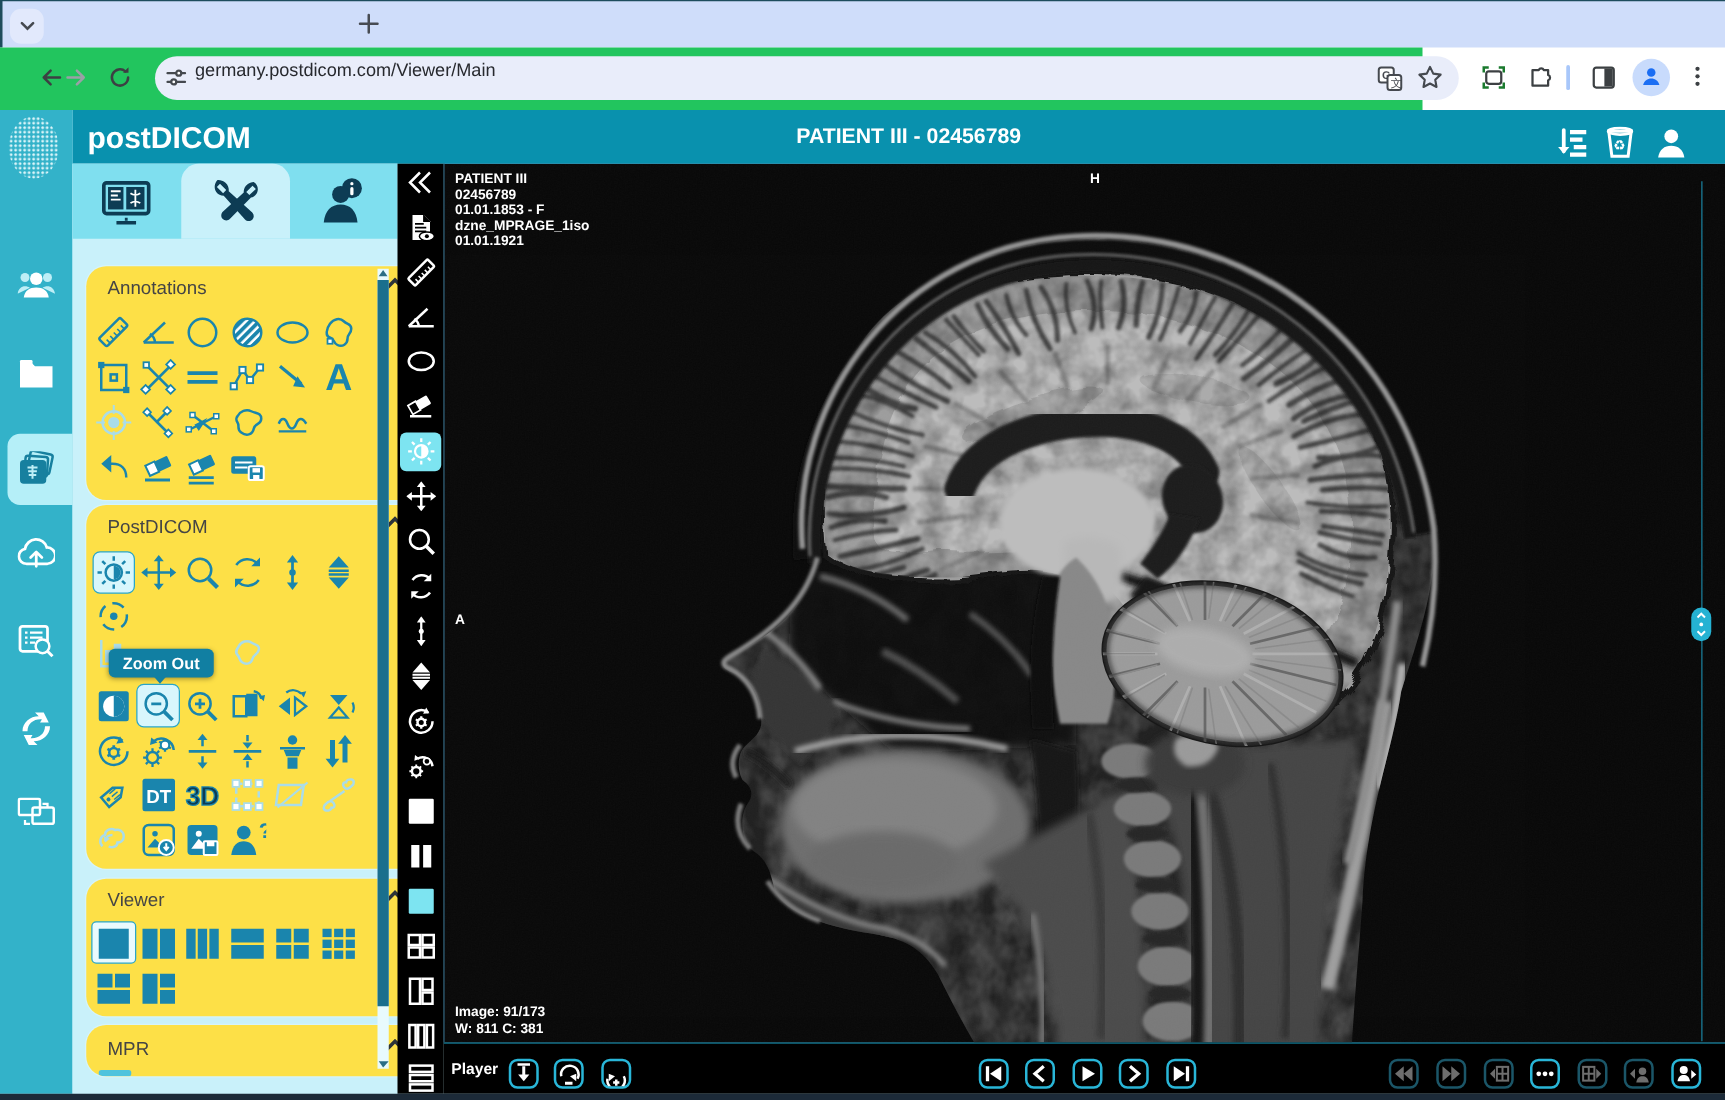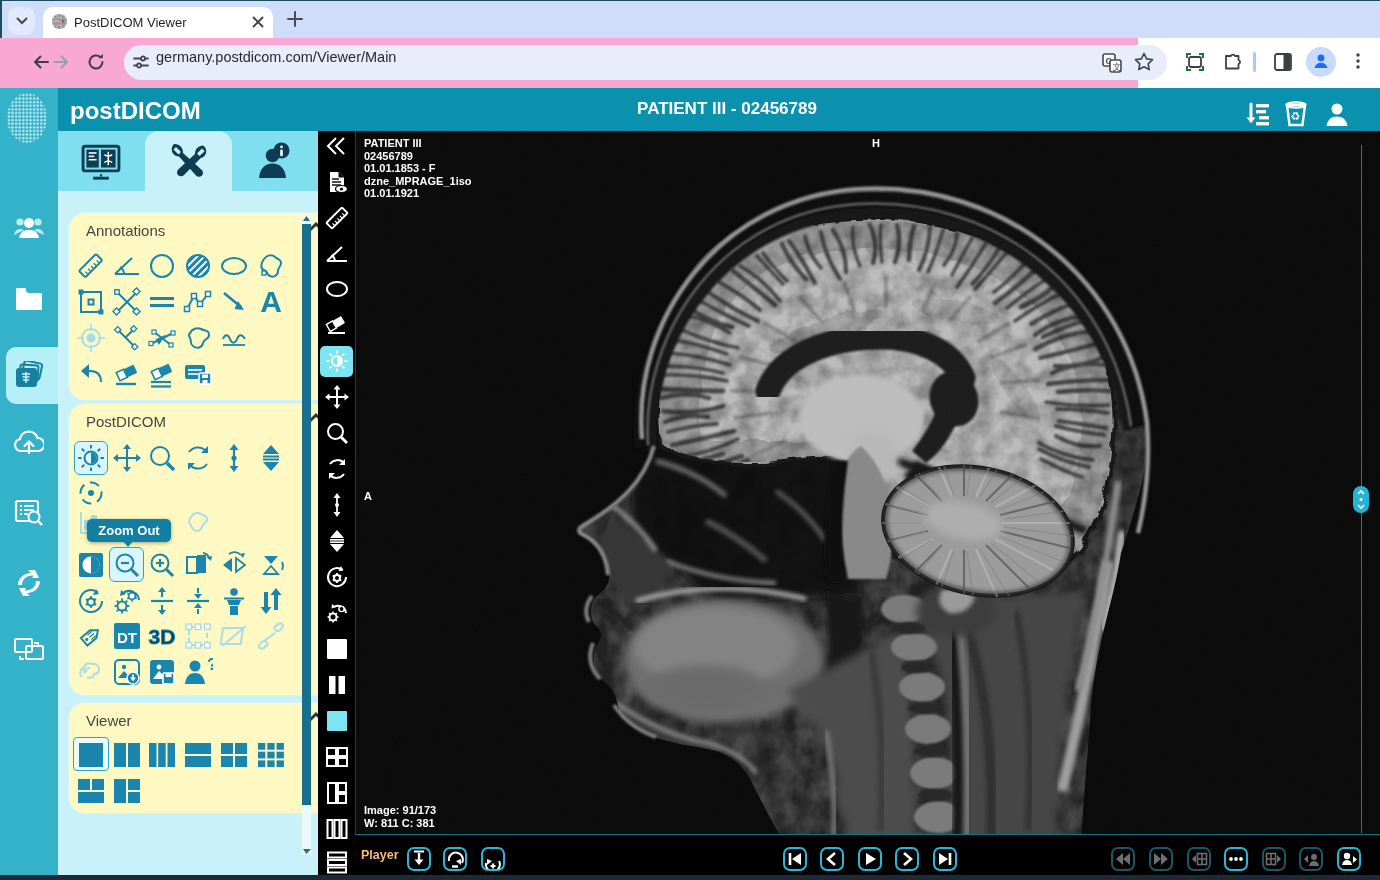--- a/index.html
+++ b/index.html
@@ -7,39 +7,39 @@
 
 #tabs{position:absolute;left:0;top:0;width:1380px;height:38px;background:#cfddfa}
 #tabs .edge{position:absolute;left:0;top:0;width:2px;height:38px;background:#1d4c5c}
 #tabs .topline{position:absolute;left:0;top:0;width:1380px;height:1px;background:#1d4c5c}
 #chevbtn{position:absolute;left:8px;top:7px;width:27px;height:28px;border-radius:9px;background:#e2e9fc;color:#45494f}
 #chevbtn svg{margin:10px 0 0 8px}
 #tab{position:absolute;left:43px;top:7px;width:230px;height:31px;background:#fff;border-radius:10px 10px 0 0;color:#1f2023;font-size:13px}
 #tab .title{position:absolute;left:31px;top:8px}
 #tab .close{position:absolute;left:207px;top:7px;width:16px;height:16px;color:#444}
 #newtab{position:absolute;left:284px;top:8px;width:22px;height:22px;color:#474b52}
-#toolbar{position:absolute;left:0;top:38px;width:1138px;height:50px;background:#f9a8d4}
+#toolbar{position:absolute;left:0;top:38px;width:1138px;height:50px;background:#22c55e}
 #toolbar .nav{position:absolute;top:14px;color:#46484d}
 #omni{position:absolute;left:124px;top:6px;width:1043px;height:36px;border-radius:18px;background:#e9edfa}
 #urltext{position:absolute;left:156px;top:11px;font-size:14.5px;color:#27292e}
 .tbi{position:absolute;top:13px;color:#46484d}
 
 #app{position:absolute;left:0;top:88px;width:1380px;height:792px;background:#c9f1fa}
 #header{position:absolute;left:58px;top:0;width:1322px;height:43px;background:#0991ae}
 #logo{position:absolute;left:12px;top:9px;color:#fff;font-size:24px;font-weight:bold;letter-spacing:0px}
 #title{position:absolute;left:8px;top:11px;width:1322px;text-align:center;color:#fff;font-size:17px;font-weight:bold}
 #hicons{position:absolute;right:24px;top:8px;color:#fff}
 #sidebar{position:absolute;left:0;top:0;width:58px;height:787px;background:#33b2c9}
 #sidebar .act{position:absolute;left:6px;top:259px;width:52px;height:57px;background:#b5eff8;border-radius:10px 0 0 10px}
 .sbi{position:absolute;left:14px;color:#fff}
 
 #panel{position:absolute;left:58px;top:43px;width:260px;height:744px;background:#c9f1fa}
 .ptab{position:absolute;top:0;width:87px;height:60px}#tabrowbg{position:absolute;left:0;top:0;width:260px;height:60px;background:#7fdfef}
 .ptab.on{background:#c9f1fa;border-radius:14px 14px 0 0}
-.card{position:absolute;left:11px;width:266px;background:#fef9c3;border-radius:16px;box-shadow:0 0 0 1px #d6f4fb}
+.card{position:absolute;left:11px;width:266px;background:#fde047;border-radius:16px;box-shadow:0 0 0 1px #d6f4fb}
 .cardh{position:relative;height:32px}
 .cardh .t{position:absolute;left:17px;top:9px;font-size:15px;color:#454545}
 .cardh .ch{position:absolute;right:10px;top:8px;color:#303a40}
 .igrid{position:static}
 .ic{position:absolute;width:30px;height:30px;color:#1a85ad}
 
 #pscroll{position:absolute;left:244px;top:84px;width:9px;height:640px;background:#e8fafd}
 #pscroll .thumb{position:absolute;left:0;top:10px;width:9px;height:581px;background:#1a6f8d}
 
 #strip{position:absolute;left:318px;top:43px;width:37px;height:744px;background:#000}
@@ -56,41 +56,20 @@
 #botstrip{position:absolute;left:0;top:787px;width:1380px;height:5px;background:#1c2a38}
 </style>
 </head>
 <body>
 <div id="tabs">
   <div class="topline"></div>
     <div class="edge"></div>
   <div id="chevbtn"><svg width="12" height="8" viewBox="0 0 12 8">
         <path d="M1.5 1.5L6 6l4.5-4.5" stroke="#45494f" stroke-width="2" fill="none" stroke-linecap="round"></path>
       </svg></div>
-  <div id="tab">
-    <svg style="position:absolute;left:8px;top:6px" width="17" height="17" viewBox="0 0 18 18">
-        <circle cx="9" cy="9" r="8" fill="#9a9a9a"></circle>
-        <g stroke="#c2c2c2" stroke-width="0.9">
-          <line x1="2" y1="5" x2="16" y2="5"></line>
-          <line x1="1" y1="9" x2="17" y2="9"></line>
-          <line x1="2" y1="13" x2="16" y2="13"></line>
-          <line x1="6" y1="1.5" x2="6" y2="16.5"></line>
-          <line x1="11" y1="1.5" x2="11" y2="16.5"></line>
-        </g>
-        <g stroke="#777" stroke-width="0.7" fill="none">
-          <path d="M4 2.5C7 6 7 12 4 15.5M14 2.5c-3 3.5-3 9.5 0 13"></path>
-        </g>
-        <circle cx="5.5" cy="8.5" r="1.9" fill="#d8a2a2"></circle>
-        <circle cx="12.7" cy="8.8" r="1.5" fill="#c04848"></circle>
-      </svg>
-    <span class="title">PostDICOM Viewer</span>
-    <svg class="close" width="16" height="16" viewBox="0 0 16 16">
-        <path d="M3.5 3.5l9 9M12.5 3.5l-9 9" stroke="#3c4043" stroke-width="1.8" stroke-linecap="round"></path>
-      </svg>
-  </div>
   <svg id="newtab" width="22" height="22" viewBox="0 0 22 22">
       <path d="M11 4v14M4 11h14" stroke="#474b52" stroke-width="2" stroke-linecap="round"></path>
     </svg>
 </div>
 <div id="toolbar">
   <svg class="nav" style="left:31px" width="20" height="20" viewBox="0 0 20 20">
       <path d="M17 10H4M9.5 4.5L4 10l5.5 5.5" stroke="#3c4043" stroke-width="2" fill="none" stroke-linecap="round" stroke-linejoin="round"></path>
     </svg>
   <svg class="nav" style="left:51px" width="20" height="20" viewBox="0 0 20 20">
       <path d="M3 10h13M10.5 4.5L16 10l-5.5 5.5" stroke="#9aa0a6" stroke-width="2" fill="none" stroke-linecap="round" stroke-linejoin="round"></path>
@@ -706,20 +685,29 @@
             <rect x="2" y="15" width="26" height="11" fill="#1a85ad"></rect>
           </svg>
           <svg class="ic" style="left:43px;top:73px" width="30" height="28" viewBox="0 0 30 28">
             <rect x="2" y="2" width="12" height="24" fill="#1a85ad"></rect>
             <rect x="16" y="2" width="12" height="11" fill="#1a85ad"></rect>
             <rect x="16" y="15" width="12" height="11" fill="#1a85ad"></rect>
           </svg>
         </div>
       </div>
 
+    <div class="card" style="top:689px;height:41px;overflow:hidden" id="cardM">
+        <div class="cardh" style="height:36px">
+          <span class="t" style="top:11px">MPR</span>
+          <svg class="ch" style="top:10px" width="18" height="12" viewBox="0 0 18 12">
+            <path d="M2 10l7-7 7 7" stroke="#2c3338" stroke-width="2.8" fill="none" stroke-linecap="round"></path>
+          </svg>
+        </div>
+        <div style="position:absolute;left:10px;top:36px;width:26px;height:5px;background:#4fc3dd;border-radius:2px"></div>
+      </div>
     <div id="pscroll">
         <svg style="position:absolute;left:0;top:0" width="9" height="8" viewBox="0 0 9 8">
           <path d="M4.5 1L8 6H1z" fill="#2b6e84"></path>
         </svg>
         <div class="thumb" style="top:9px"></div>
         <svg style="position:absolute;left:0;top:632px" width="9" height="8" viewBox="0 0 9 8">
           <path d="M4.5 7L1 2h8z" fill="#2b6e84"></path>
         </svg>
       </div>
   </div>
@@ -1155,21 +1143,21 @@
 <div id="vscroll"></div>
 <div id="vthumb"><svg width="16" height="27" viewBox="0 0 16 27">
           <g stroke="#fff" stroke-width="1.6" fill="none">
             <path d="M5 8l3-3 3 3"></path>
             <path d="M5 19l3 3 3-3"></path>
           </g>
           <circle cx="8" cy="13.5" r="1.5" fill="#fff"></circle>
         </svg></div>
 </div>
   <div id="pbar">
-      <div style="position:absolute;left:6px;top:13px;color:#fdba74;font-size:12.5px;font-weight:bold">Player</div>
+      <div style="position:absolute;left:6px;top:13px;color:#ffffff;font-size:12.5px;font-weight:bold">Player</div>
       <div class="pbtn" style="left:52px;width:24px">
         <svg width="20" height="20" viewBox="0 0 20 20" style="margin:0 0 0 0">
           <line x1="10" y1="4" x2="10" y2="14" stroke="#fff" stroke-width="2.4"></line>
           <path d="M5.5 10.5L10 16l4.5-5.5z" fill="#fff"></path>
           <line x1="5" y1="2.5" x2="15" y2="2.5" stroke="#fff" stroke-width="2"></line>
         </svg>
       </div>
       <div class="pbtn" style="left:88px;width:24px">
         <svg width="20" height="20" viewBox="0 0 20 20" style="margin:0 0 0 0">
           <path d="M4 12a7 7 0 1 1 13 2" fill="none" stroke="#fff" stroke-width="2"></path>

